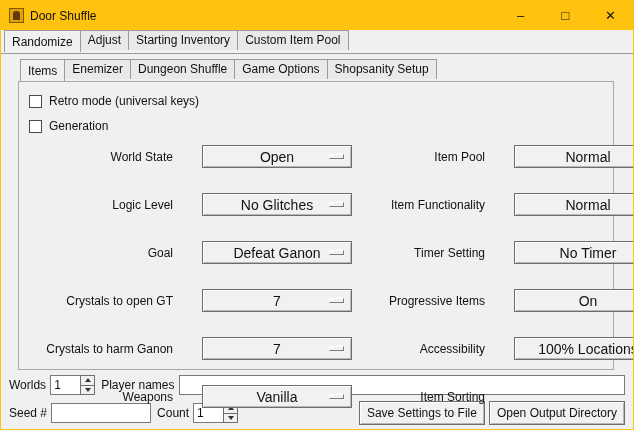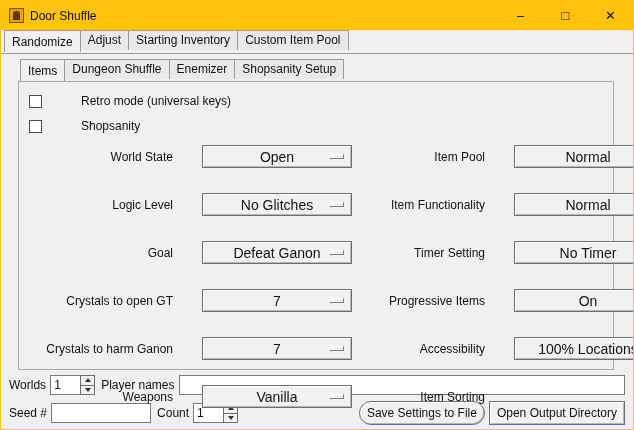--- a/index.html
+++ b/index.html
@@ -37,21 +37,21 @@
   }
   .frame-primary {
     border-top:1px solid #9a9a9a; padding:5px 19px 0 17px; height:317px;
   }
   .tabs-secondary { height:22px; padding-left:2px; }
   .frame-secondary {
     border:1px solid #a8a8a8; background:#f0f0f0; height:calc(100% - 22px); padding:8px;
     position:relative; z-index:1;
   }
   
-  .chk-row { display:flex; align-items:center; height:22px; margin:0 0 3px 2px;gap:32px; }
+  .chk-row { display:flex; align-items:center; height:22px; margin:0 0 3px 2px; }
   .chk-box {
     width:13px; height:13px; background:#ffffff; border:1px solid #4a4a4a; margin-right:7px;
   }
   .chk-label { font-size:12px; color:#111; }
   
   .form {
     margin-top:8px; display:grid;
     grid-template-columns:150px 150px 112px 148px;
     column-gap:6px; row-gap:8px; align-items:center;gap:25px;
   }
@@ -124,34 +124,35 @@
     <div class="tab sel">Randomize</div>
     <div class="tab">Adjust</div>
     <div class="tab">Starting Inventory</div>
     <div class="tab">Custom Item Pool</div>
   </div>
 
   <div class="frame-primary">
 
     <div class="tabs tabs-secondary">
       <div class="tab sel">Items</div>
+      <div class="tab">Enemizer</div>
       <div class="tab">Dungeon Shuffle</div>
-      <div class="tab">Enemizer</div>
+      <div class="tab">Game Options</div>
       <div class="tab">Shopsanity Setup</div>
     </div>
 
     <div class="frame-secondary">
 
       <div class="chk-row">
         <span class="chk-box"></span>
         <span class="chk-label">Retro mode (universal keys)</span>
       </div>
       <div class="chk-row">
         <span class="chk-box"></span>
-        <span class="chk-label">Shopsanity</span>
+        <span class="chk-label">Generation</span>
       </div>
 
       <div class="form">
 
         <div class="f-label">World State</div>
         <div class="optmenu">
             <span>Open</span>
             <span class="opt-ind"></span>
           </div>
         <div class="f-label">Item Pool</div>
@@ -243,18 +244,18 @@
         <span class="spin-arrows">
           <span class="spin-btn">
               <span class="tri-up"></span>
             </span>
           <span class="spin-btn">
               <span class="tri-down"></span>
             </span>
         </span>
       </span>
       <span class="spacer"></span>
-      <button class="push-btn" style="margin-right:4px;border-radius:12px;">Save Settings to File</button>
+      <button class="push-btn" style="margin-right:4px;">Save Settings to File</button>
       <button class="push-btn">Open Output Directory</button>
     </div>
 
   </div>
 </div>
 
 </body></html>

